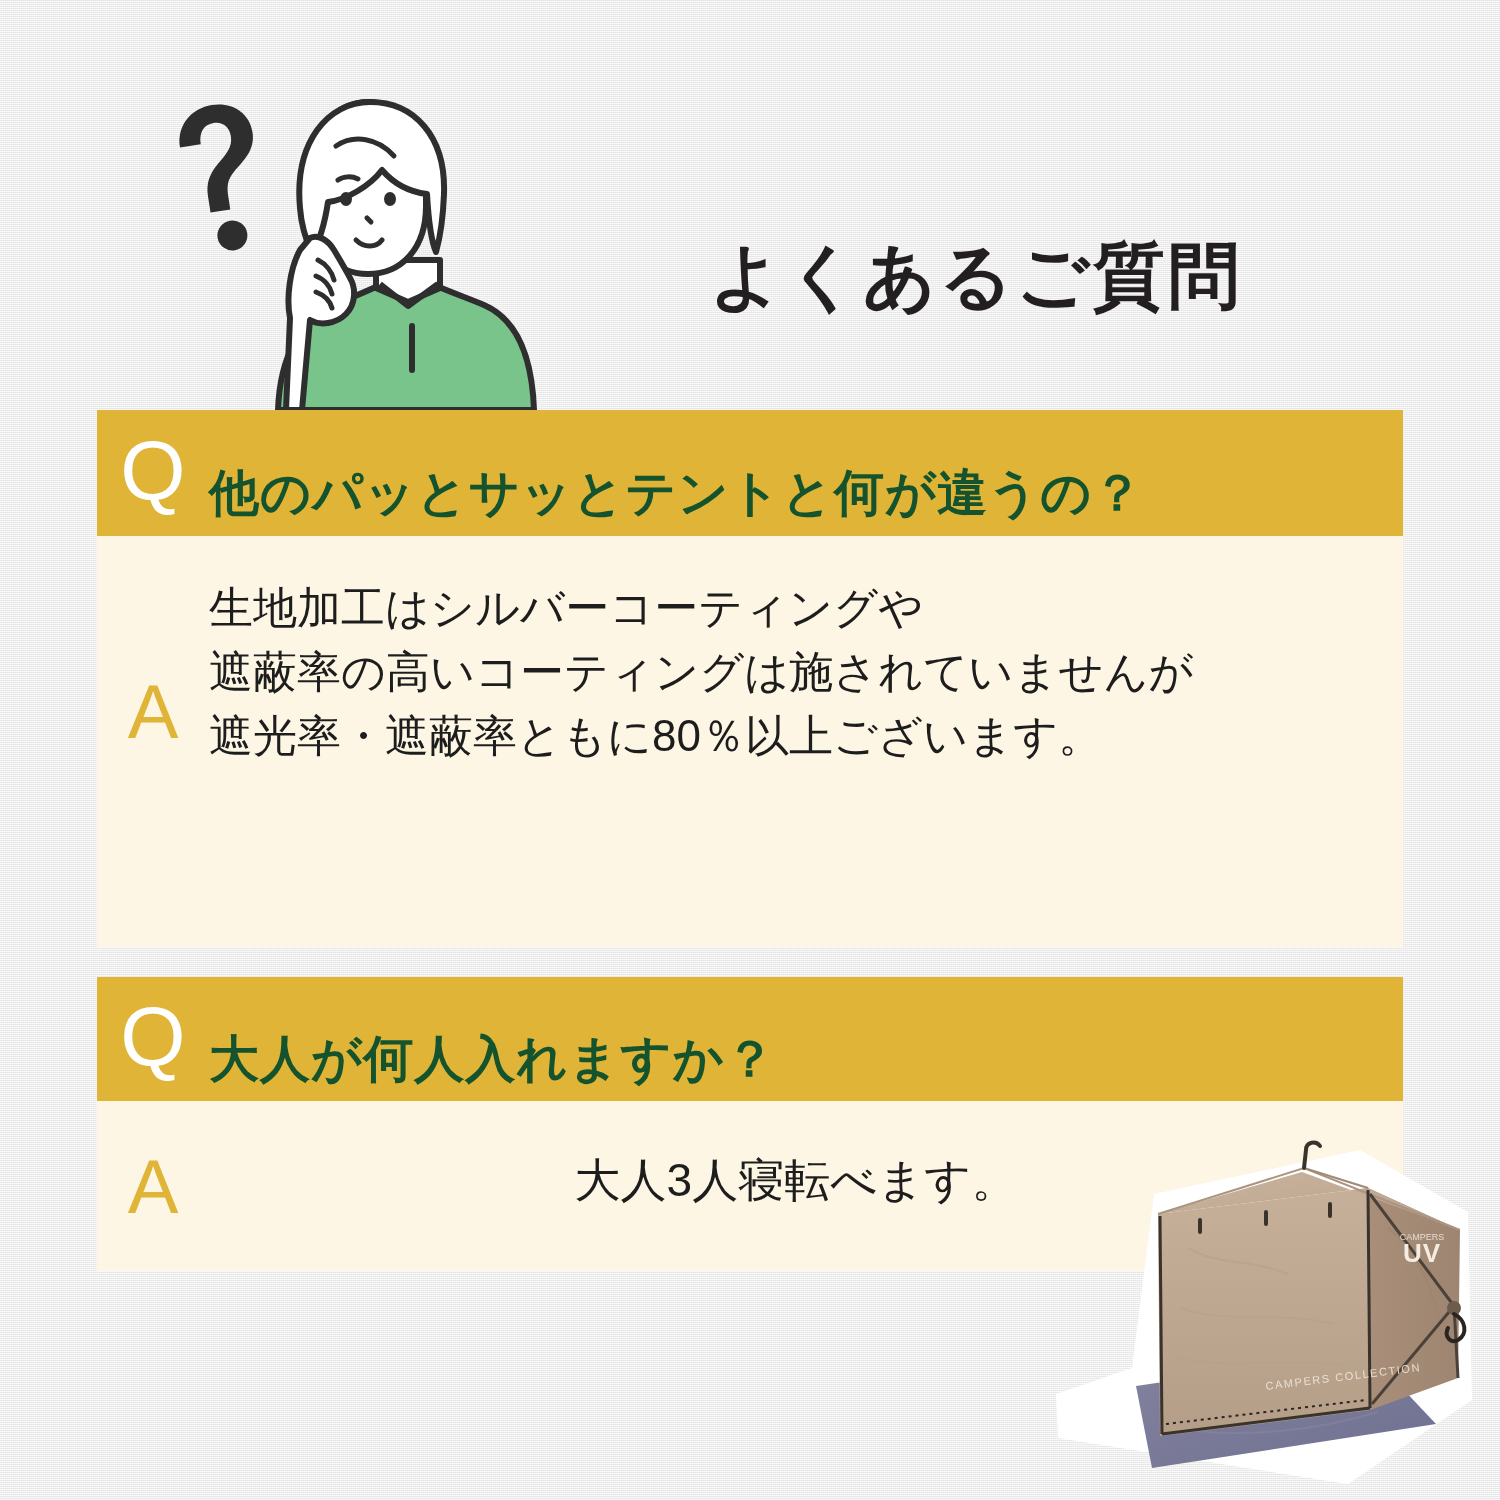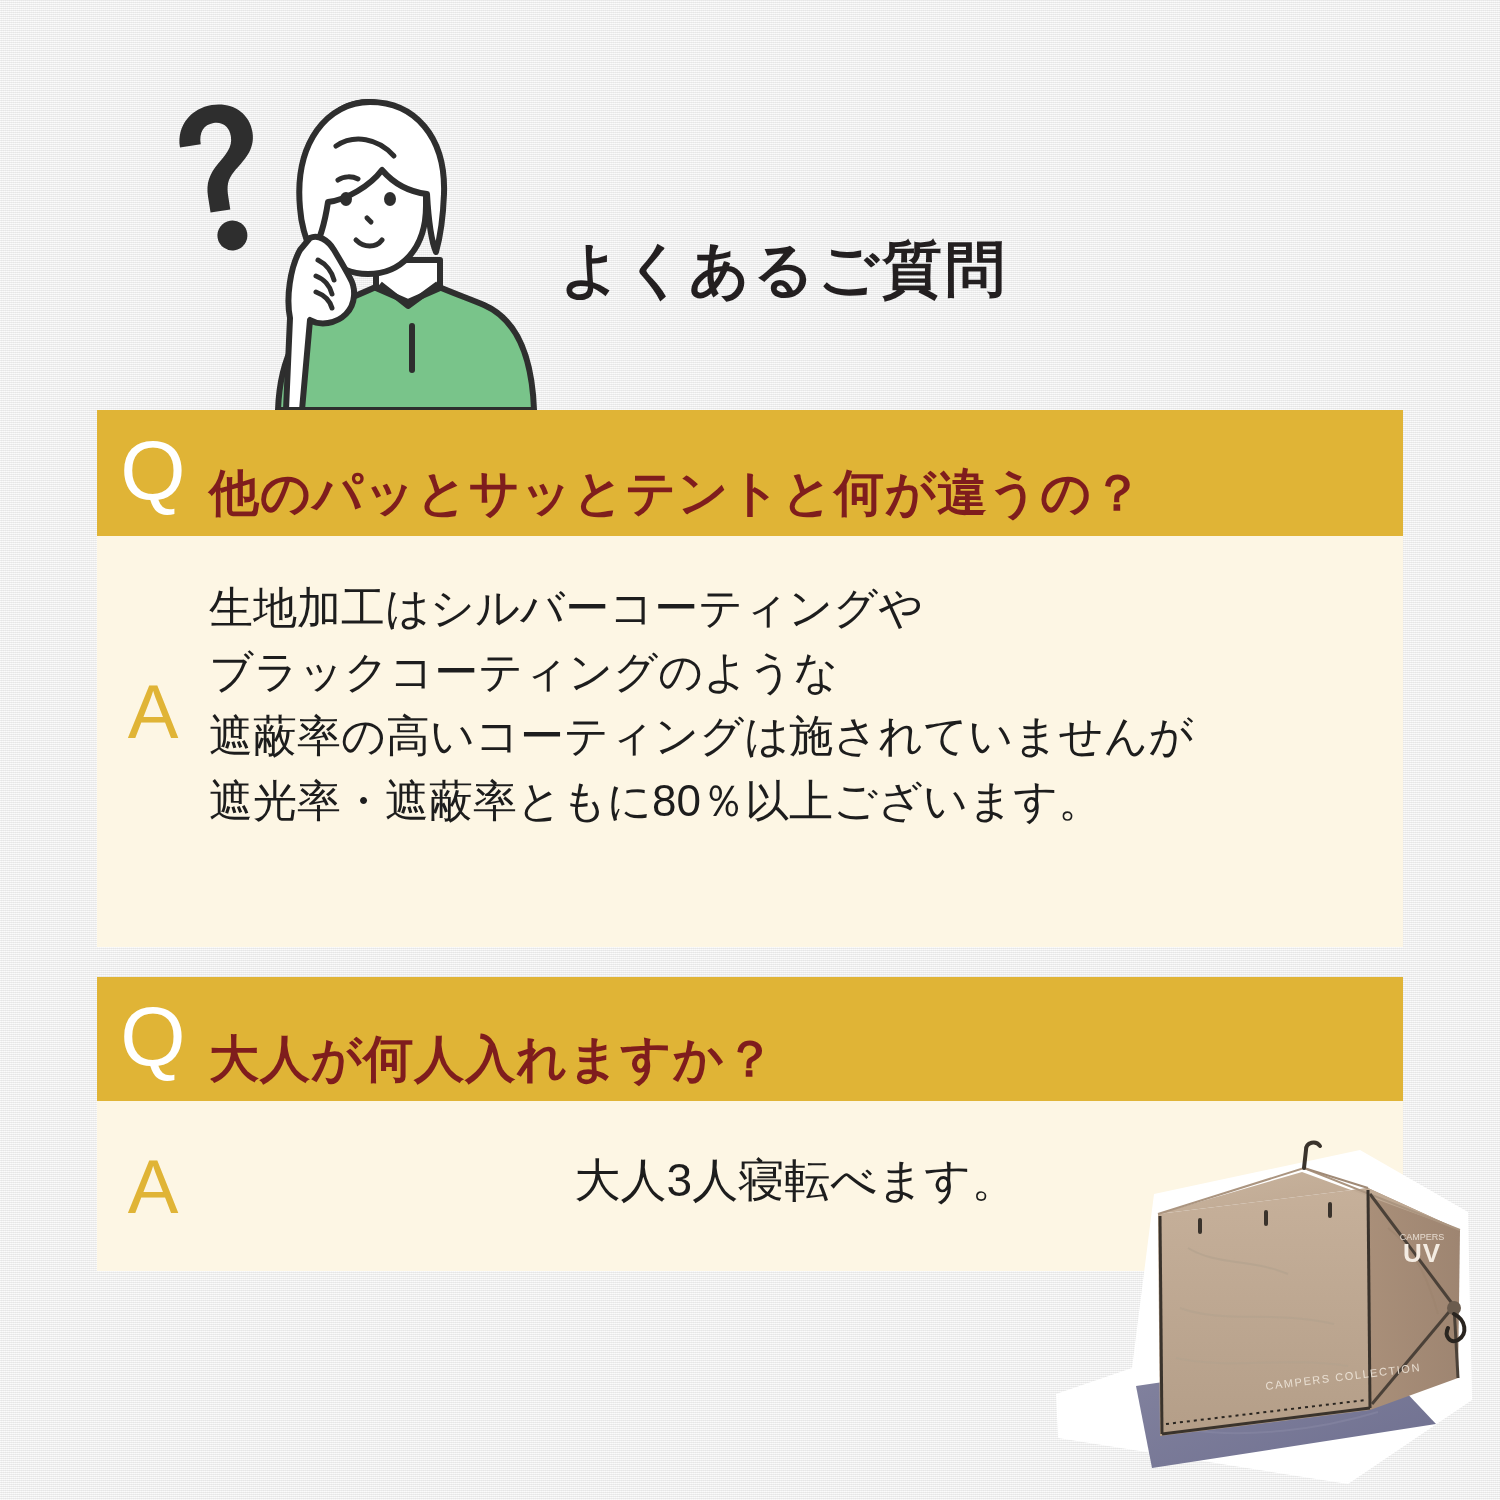--- a/index.html
+++ b/index.html
@@ -37,22 +37,22 @@
     letter-spacing: 6px;
     font-weight: 400;
     color: #e0b43a;
     white-space: nowrap;
   }
   #header-title-jp {
     position: absolute;
     left: 560px;
     top: 236px;
     width: 832px;
-    text-align: left;
-    font-size: 60px;
+    text-align: center;
+    font-size: 72px;
     line-height: 1.12;
     letter-spacing: 3px;
     font-weight: 700;
     color: #231f20;
     white-space: nowrap;
   }
 
   
   #illustration {
     position: absolute;
@@ -82,21 +82,21 @@
     width: 112px;
     text-align: center;
     color: #ffffff;
     font-size: 84px;
     line-height: 1;
     font-weight: 400;
     padding-bottom: 6px;
   }
   .q-text {
     flex: 1 1 auto;
-    color: #7f1d1d;
+    color: #14532d;
     font-size: 50px;
     line-height: 1.1;
     font-weight: 700;
     letter-spacing: 1px;
     white-space: nowrap;
     margin-top: 40px;
   }
 
   .a-panel {
     background: #fdf6e4;
@@ -191,21 +191,20 @@
 
   <div class="faq-block" id="faq-0">
     <div class="q-bar">
       <div class="q-letter">Q</div>
       <div class="q-text">他のパッとサッとテントと何が違うの？</div>
     </div>
     <div class="a-panel">
       <div class="a-letter">A</div>
       <div class="a-text">
         <span class="line">生地加工はシルバーコーティングや</span>
-        <span class="line">ブラックコーティングのような</span>
         <span class="line">遮蔽率の高いコーティングは施されていませんが</span>
         <span class="line">遮光率・遮蔽率ともに80％以上ございます。</span>
       </div>
     </div>
   </div>
 
   <div class="faq-block" id="faq-1">
     <div class="q-bar">
       <div class="q-letter">Q</div>
       <div class="q-text">大人が何人入れますか？</div>

